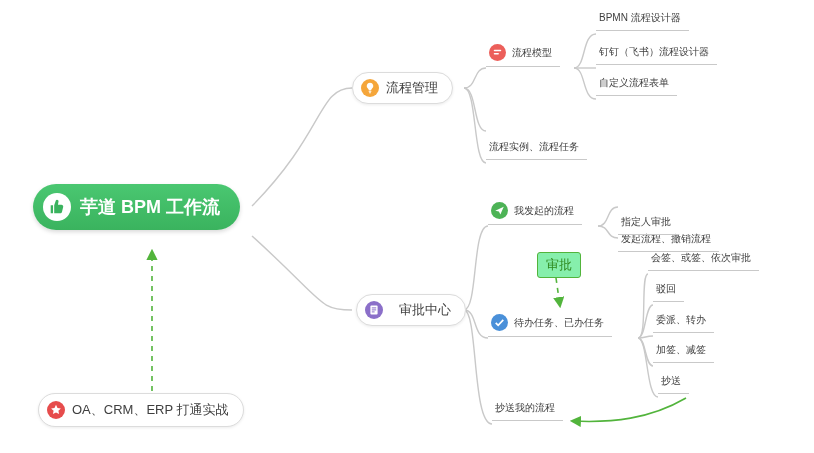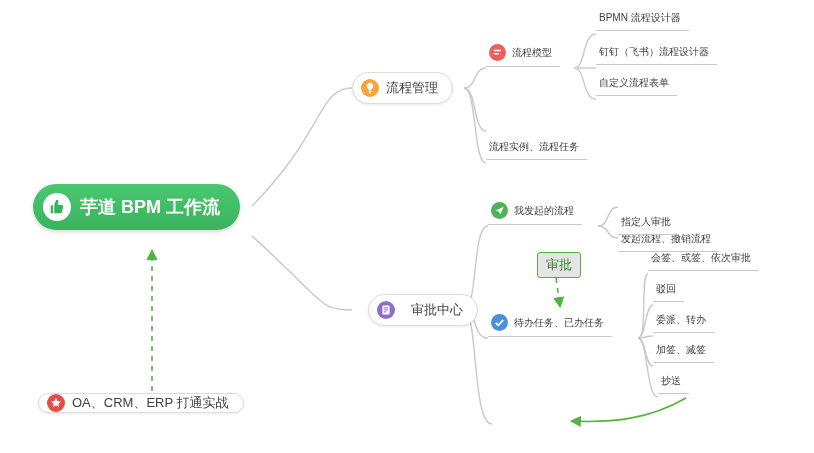--- a/index.html
+++ b/index.html
@@ -33,21 +33,21 @@
     box-shadow:0 1px 3px rgba(0,0,0,.08);
   }
   .leaf{
     display:inline-flex;align-items:center;gap:6px;
     font-size:10px;color:var(--text-dark);
     padding:2px 8px 5px 3px;
     border-bottom:1.5px solid var(--line-gray);
   }
   .badge{
     display:inline-block;font-size:13px;
-    color:#2f8a1f;background:#e5e5e5;
+    color:#2f8a1f;background:#86efac;
     border:1px solid var(--accent-green);border-radius:3px;
     padding:3px 8px;
   }
   .cicon{display:inline-flex;flex:none;}
 </style>
 </head>
 <body>
 
 <div class="canvas">
 
@@ -97,21 +97,21 @@
       <svg width="18" height="18" viewBox="0 0 18 18">
           <circle cx="9" cy="9" r="9" fill="#f5a63b"></circle>
           <path fill="#fff" d="M9 3.8a3.3 3.3 0 0 0-1.9 6c.3.2.6.6.6 1v.4h2.6v-.4c0-.4.3-.8.6-1A3.3 3.3 0 0 0 9 3.8z"></path>
           <rect x="7.6" y="11.8" width="2.8" height="1" rx=".5" fill="#fff"></rect>
           <rect x="8" y="13.3" width="2" height="1" rx=".5" fill="#fff"></rect>
         </svg>
     </span>
     <span>流程管理</span>
   </div>
 
-  <div class="node pill" style="left:368px;top:294px;gap:16px;">
+  <div class="node pill" style="left:356px;top:294px;gap:16px;">
     <span class="cicon">
       <svg width="18" height="18" viewBox="0 0 18 18">
           <circle cx="9" cy="9" r="9" fill="#8b6fc9"></circle>
           <rect x="5.4" y="4.6" width="7.2" height="8.8" rx="1" fill="#fff"></rect>
           <rect x="6.8" y="6.4" width="4.4" height="1" fill="#8b6fc9"></rect>
           <rect x="6.8" y="8.4" width="4.4" height="1" fill="#8b6fc9"></rect>
           <rect x="6.8" y="10.4" width="2.8" height="1" fill="#8b6fc9"></rect>
         </svg>
     </span>
     <span>审批中心</span>
@@ -182,22 +182,25 @@
   <div class="node leaf" style="left:653px;top:311px;">
     <span>委派、转办</span>
   </div>
   <div class="node leaf" style="left:653px;top:341px;">
     <span>加签、减签</span>
   </div>
   <div class="node leaf" style="left:658px;top:372px;">
     <span>抄送</span>
   </div>
 
-
-  <div class="node pill" style="left:38px;top:393px;height:20px;border-radius:18px;">
+  <div class="node leaf" style="left:492px;top:399px;">
+    <span>抄送我的流程</span>
+  </div>
+
+  <div class="node pill" style="left:38px;top:393px;height:34px;border-radius:18px;">
     <span class="cicon">
       <svg width="18" height="18" viewBox="0 0 18 18">
           <circle cx="9" cy="9" r="9" fill="#e64c4c"></circle>
           <path fill="#fff" d="M9 3.8l1.5 3.2 3.4.4-2.5 2.3.7 3.4L9 11.4l-3.1 1.7.7-3.4-2.5-2.3 3.4-.4z"></path>
         </svg>
     </span>
     <span>OA、CRM、ERP 打通实战</span>
   </div>
 
 </div>

